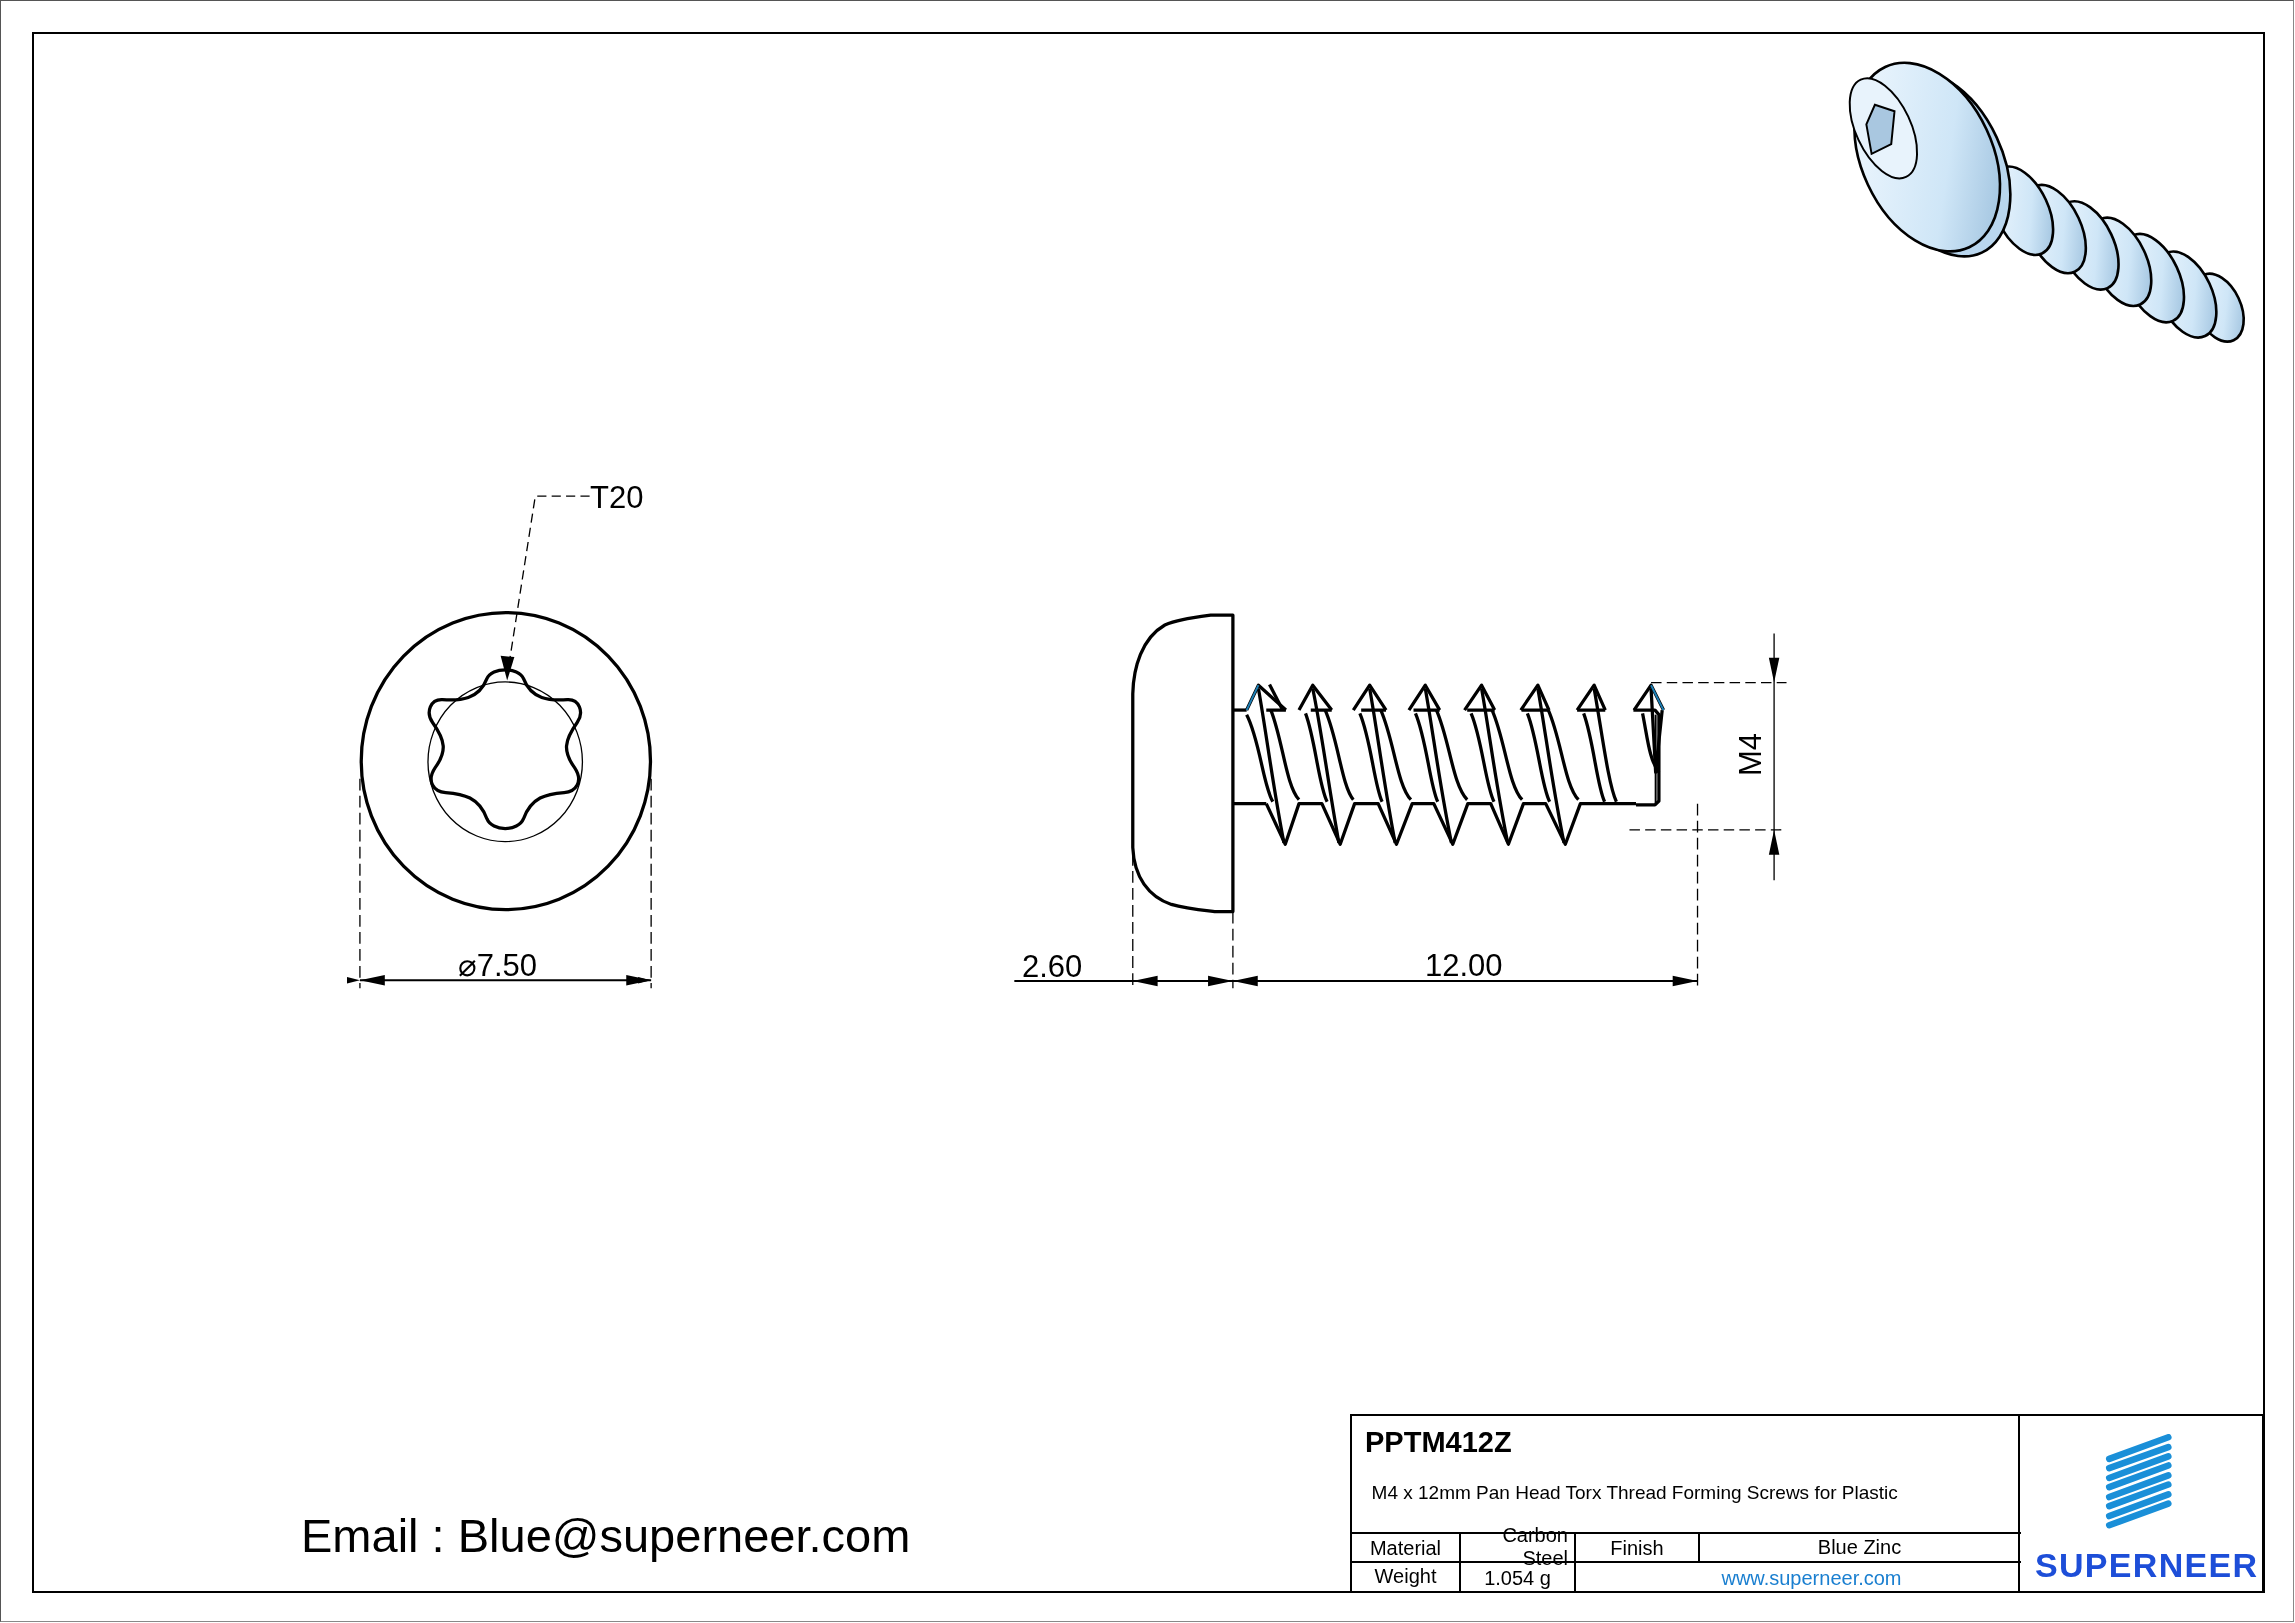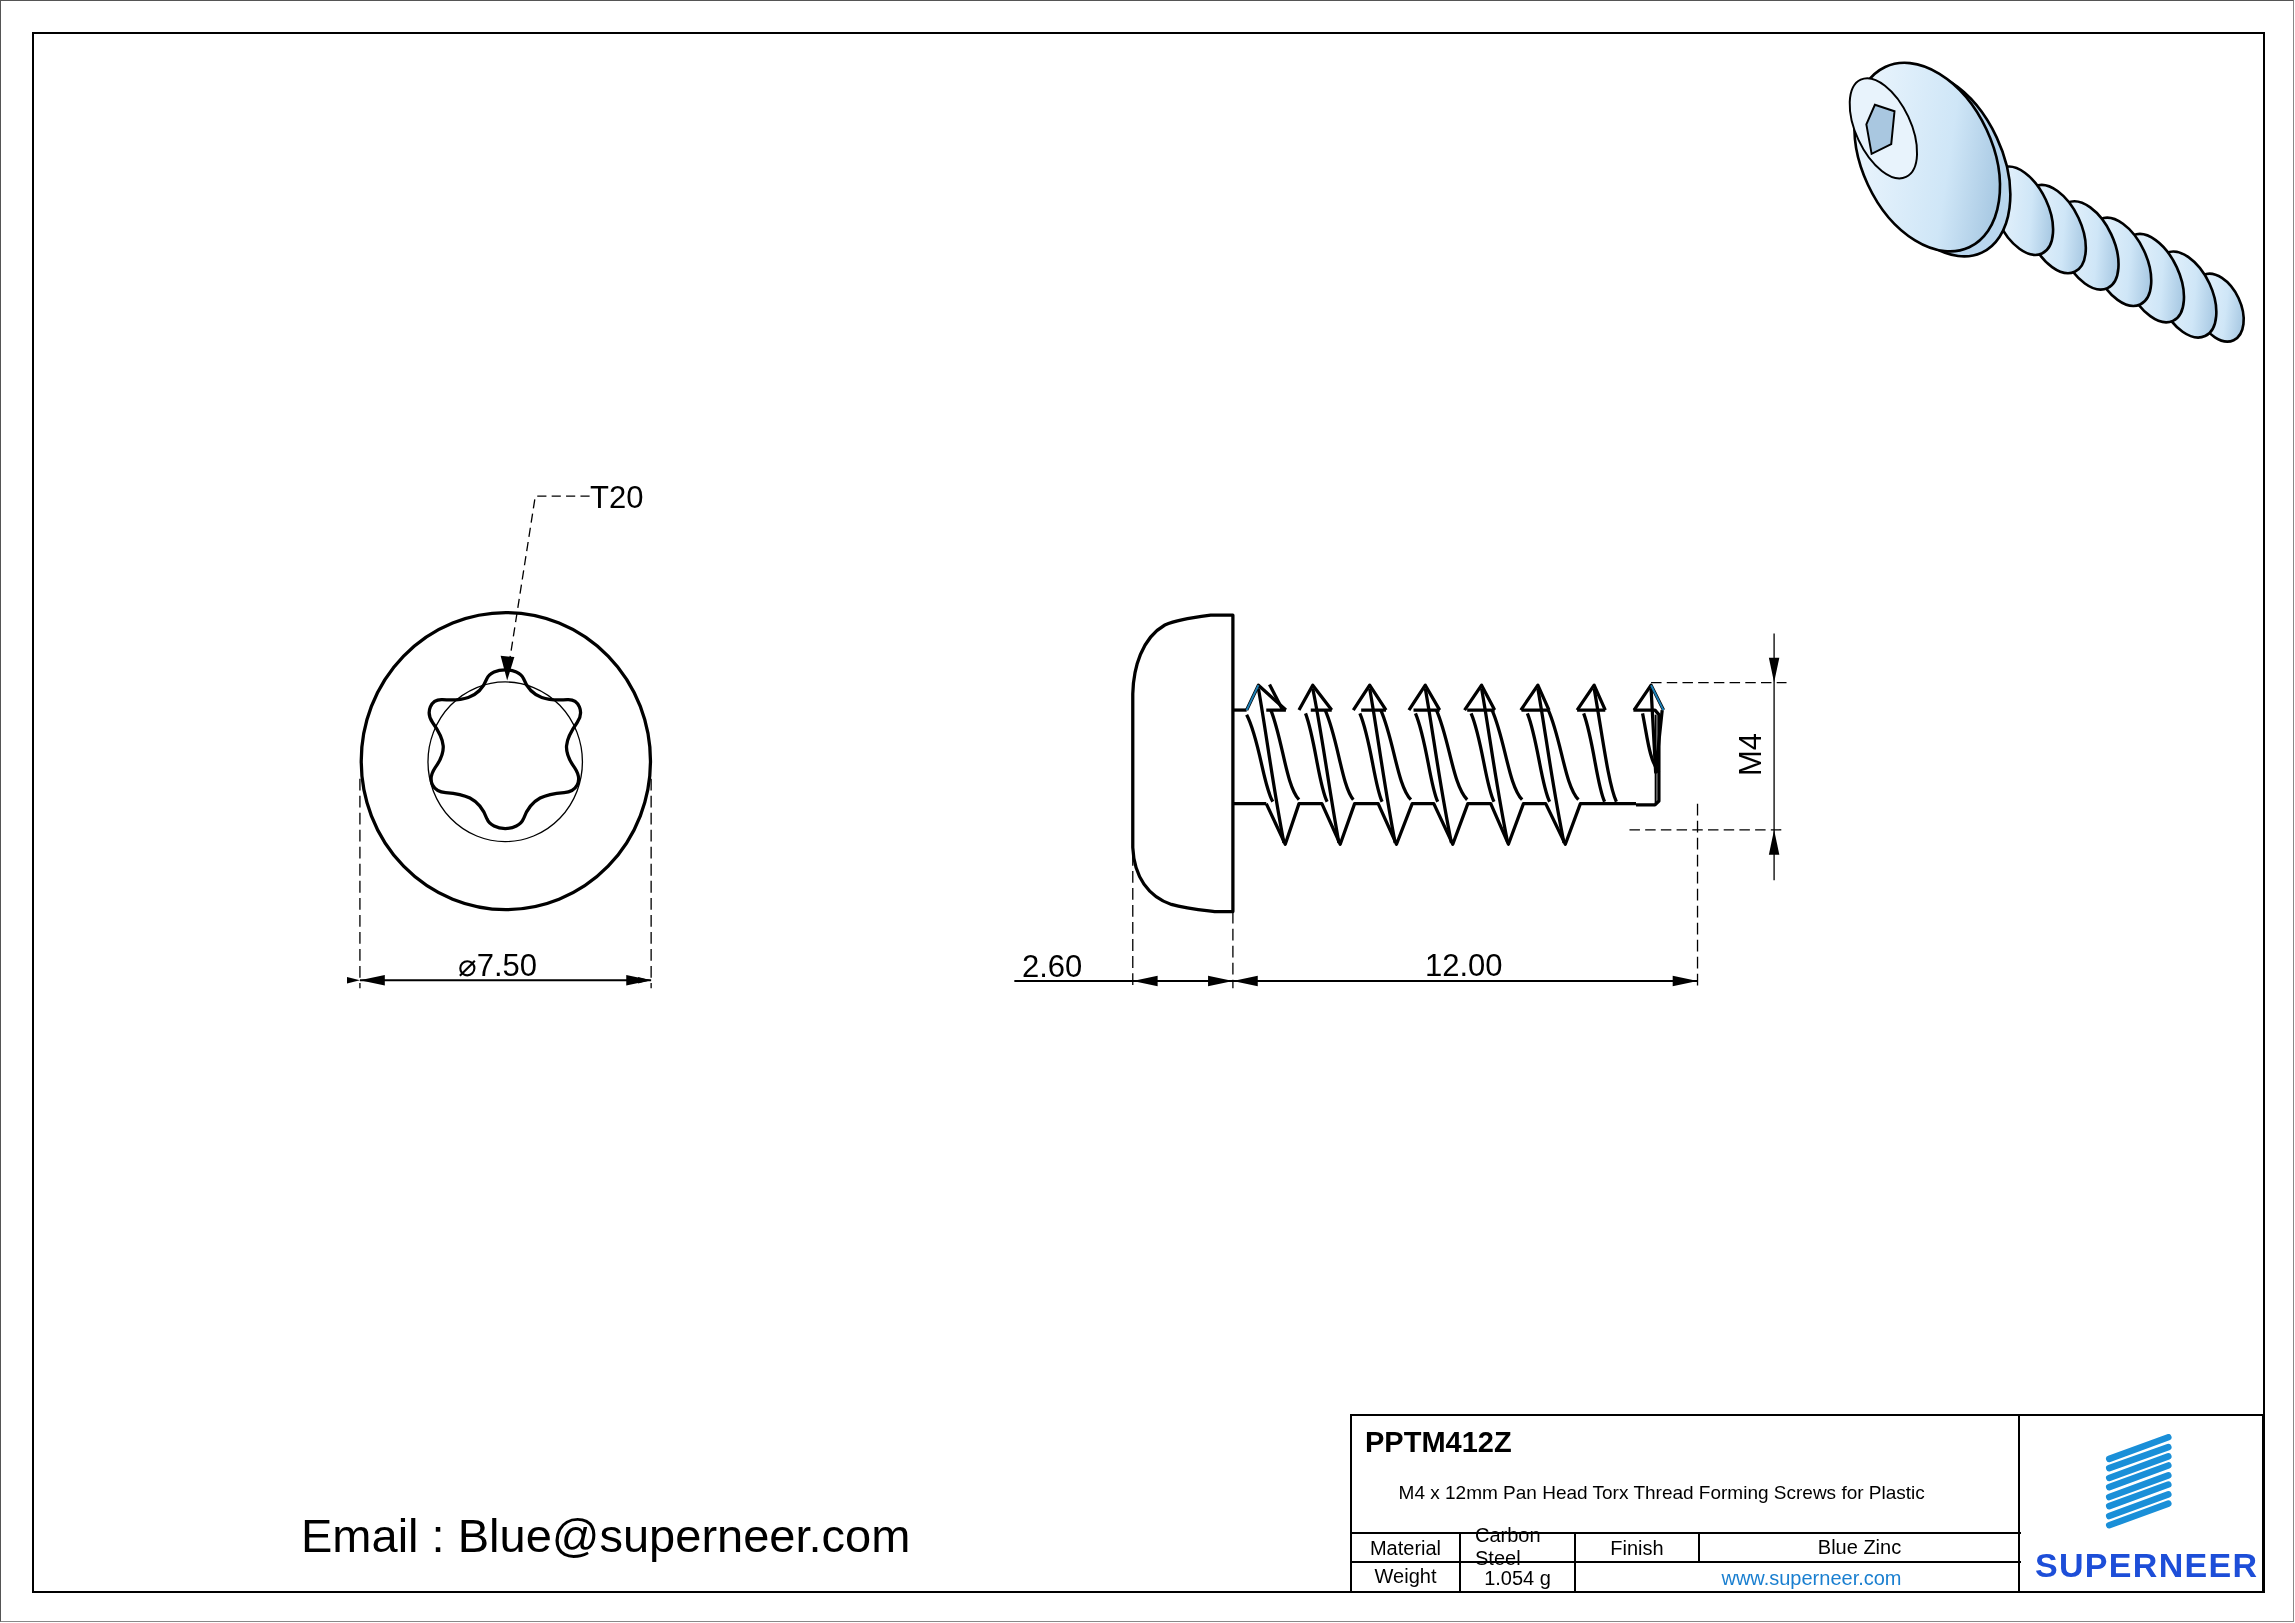--- a/index.html
+++ b/index.html
@@ -5,21 +5,21 @@
   html, body { margin:0; padding:0; background:#ffffff; }
   body { width:2295px; height:1623px; position:relative; overflow:hidden; font-family:"Liberation Sans", sans-serif; color:#000; }
   .sheet-outer { position:absolute; left:0; top:0; width:2294px; height:1622px; border-left:1.3px solid #555; border-top:1.3px solid #555; border-right:1.3px solid #888; border-bottom:1.3px solid #888; box-sizing:border-box; }
   .frame { position:absolute; left:32px; top:32px; width:2233px; height:1561px; border:2.6px solid #000; box-sizing:border-box; }
   svg.drawing { position:absolute; left:0; top:0; }
   .dim-text { position:absolute; font-family:"Liberation Sans", sans-serif; font-size:31px; line-height:1; white-space:nowrap; }
   .email { position:absolute; left:301px; top:1512px; font-size:47px; line-height:1; white-space:nowrap; }
   .title-block { position:absolute; left:1350px; top:1414px; width:914px; height:179px; border:2.6px solid #000; box-sizing:border-box; }
   .tb-cell { position:absolute; box-sizing:border-box; display:flex; align-items:center; justify-content:center; font-size:20px; }
   .tb-part { position:absolute; left:13px; top:11.8px; font-size:29px; font-weight:bold; line-height:1; }
-  .tb-desc { position:absolute; left:19.6px; top:67px; font-size:19px; line-height:1; white-space:nowrap;margin-left:27px; }
+  .tb-desc { position:absolute; left:19.6px; top:67px; font-size:19px; line-height:1; white-space:nowrap; }
   .tb-url { color:#1a7fd0;padding-left:28px; }
   .logo-word { position:absolute; left:2035px; top:1548px; font-size:34px; font-weight:bold; color:#1d4ed8; letter-spacing:1.3px; line-height:1; }
 </style>
 </head>
 <body>
 
 <div class="sheet-outer"></div>
 <div class="frame"></div>
 
 <svg class="drawing" width="2295" height="1623" viewBox="0 0 3507 2480">
@@ -164,21 +164,21 @@
   <div class="tb-desc">M4 x 12mm Pan Head Torx Thread Forming Screws for Plastic</div>
 
   <div style="position:absolute; left:0; top:116px; width:669px; height:0; border-top:2.6px solid #000;"></div>
   <div style="position:absolute; left:0; top:145px; width:669px; height:0; border-top:2.6px solid #000;"></div>
   <div style="position:absolute; left:666px; top:0; width:0; height:100%; border-left:2.6px solid #000;"></div>
   <div style="position:absolute; left:107px; top:116px; width:0; height:60px; border-left:2px solid #000;"></div>
   <div style="position:absolute; left:222px; top:116px; width:0; height:60px; border-left:2px solid #000;"></div>
   <div style="position:absolute; left:346px; top:116px; width:0; height:31px; border-left:2px solid #000;"></div>
 
   <div class="tb-cell" style="left:0; top:118px; width:107px; height:28px;">Material</div>
-  <div class="tb-cell" style="left:123px; top:117px; width:113px; height:28px;">Carbon Steel</div>
+  <div class="tb-cell" style="left:103px; top:117px; width:113px; height:28px;text-align:right;">Carbon Steel</div>
   <div class="tb-cell" style="left:224px; top:118px; width:122px; height:28px;">Finish</div>
   <div class="tb-cell" style="left:348px; top:117px; width:319px; height:28px;">Blue Zinc</div>
 
   <div class="tb-cell" style="left:0; top:146px; width:107px; height:28px;">Weight</div>
   <div class="tb-cell" style="left:109px; top:148px; width:113px; height:28px;border-radius:6px;">1.054 g</div>
   <div class="tb-cell tb-url" style="left:224px; top:148px; width:443px; height:28px;">www.superneer.com</div>
 
   <svg width="79" height="105" viewBox="0 0 120 160" style="position:absolute; left:744px; top:18.3px;">
     <g stroke="#1a8fd8" stroke-width="10" stroke-linecap="round">
       <line x1="20" y1="38" x2="110" y2="5"></line>

